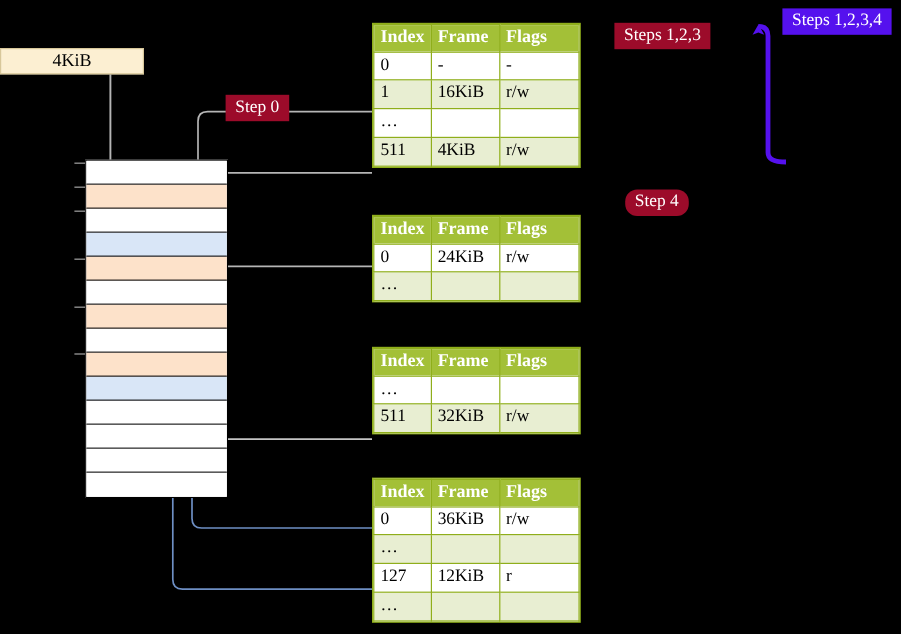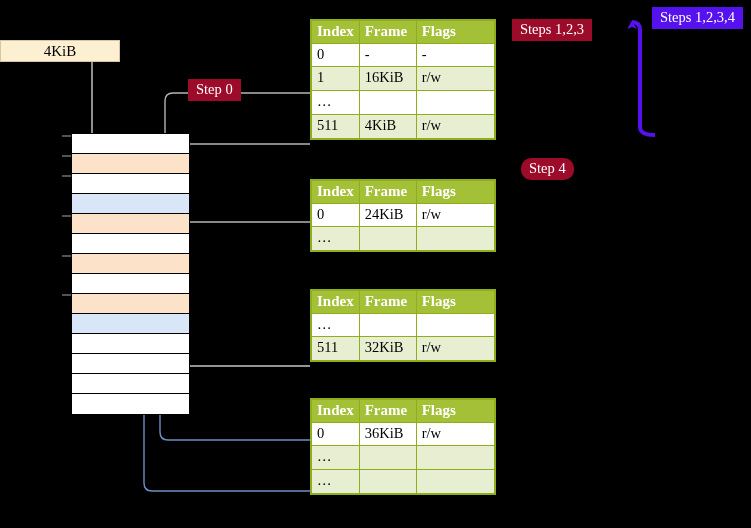--- a/index.html
+++ b/index.html
@@ -53,21 +53,21 @@
     font-weight: bold;
     font-size: 15px;
     padding-top: 2px;
     padding-bottom: 3px;
   }
   .pt tr.alt td { background: #e8eed2; }
   .pt tr.plain td { background: #ffffff; }
   .pt td.hl { background: #ffffa0; }
   .c-index { width: 44px; }
   .c-frame { width: 57px; }
-  .c-flags { width: 78px; }
+  .c-flags { width: 66px; }
 
   
   .badge {
     position: absolute;
     color: #ffffff;
     font-size: 14.5px;
     padding: 2px 8px 3px 8px;
     white-space: nowrap;
     line-height: 1.15;
   }
@@ -275,20 +275,25 @@
       <tr class="plain">
         <td>0</td>
         <td>36KiB</td>
         <td>r/w</td>
       </tr>
       <tr class="alt">
         <td>…</td>
         <td></td>
         <td></td>
       </tr>
+      <tr class="plain">
+        <td>127</td>
+        <td>12KiB</td>
+        <td>r</td>
+      </tr>
       <tr class="alt">
         <td>…</td>
         <td></td>
         <td></td>
       </tr>
     </tbody>
   </table>
 
 </div>
 

